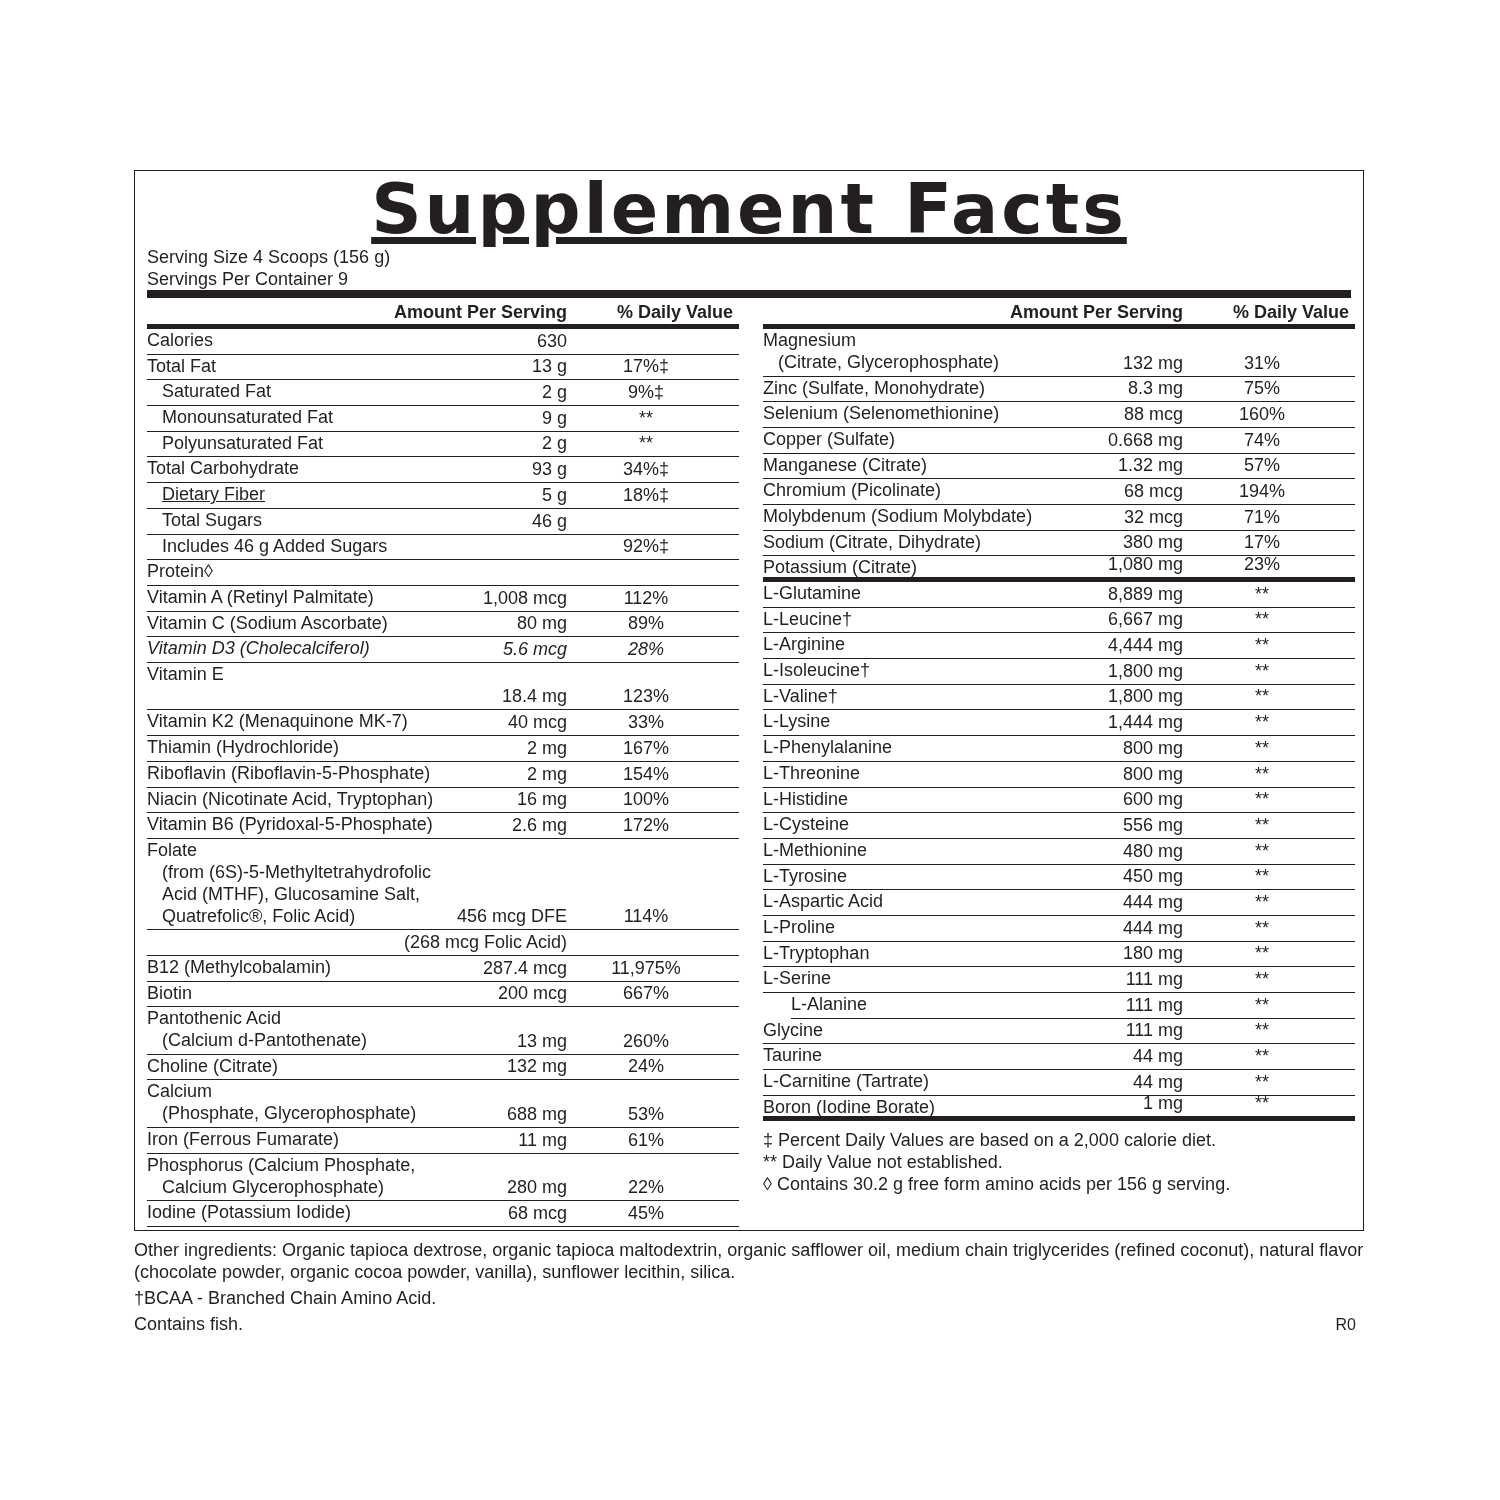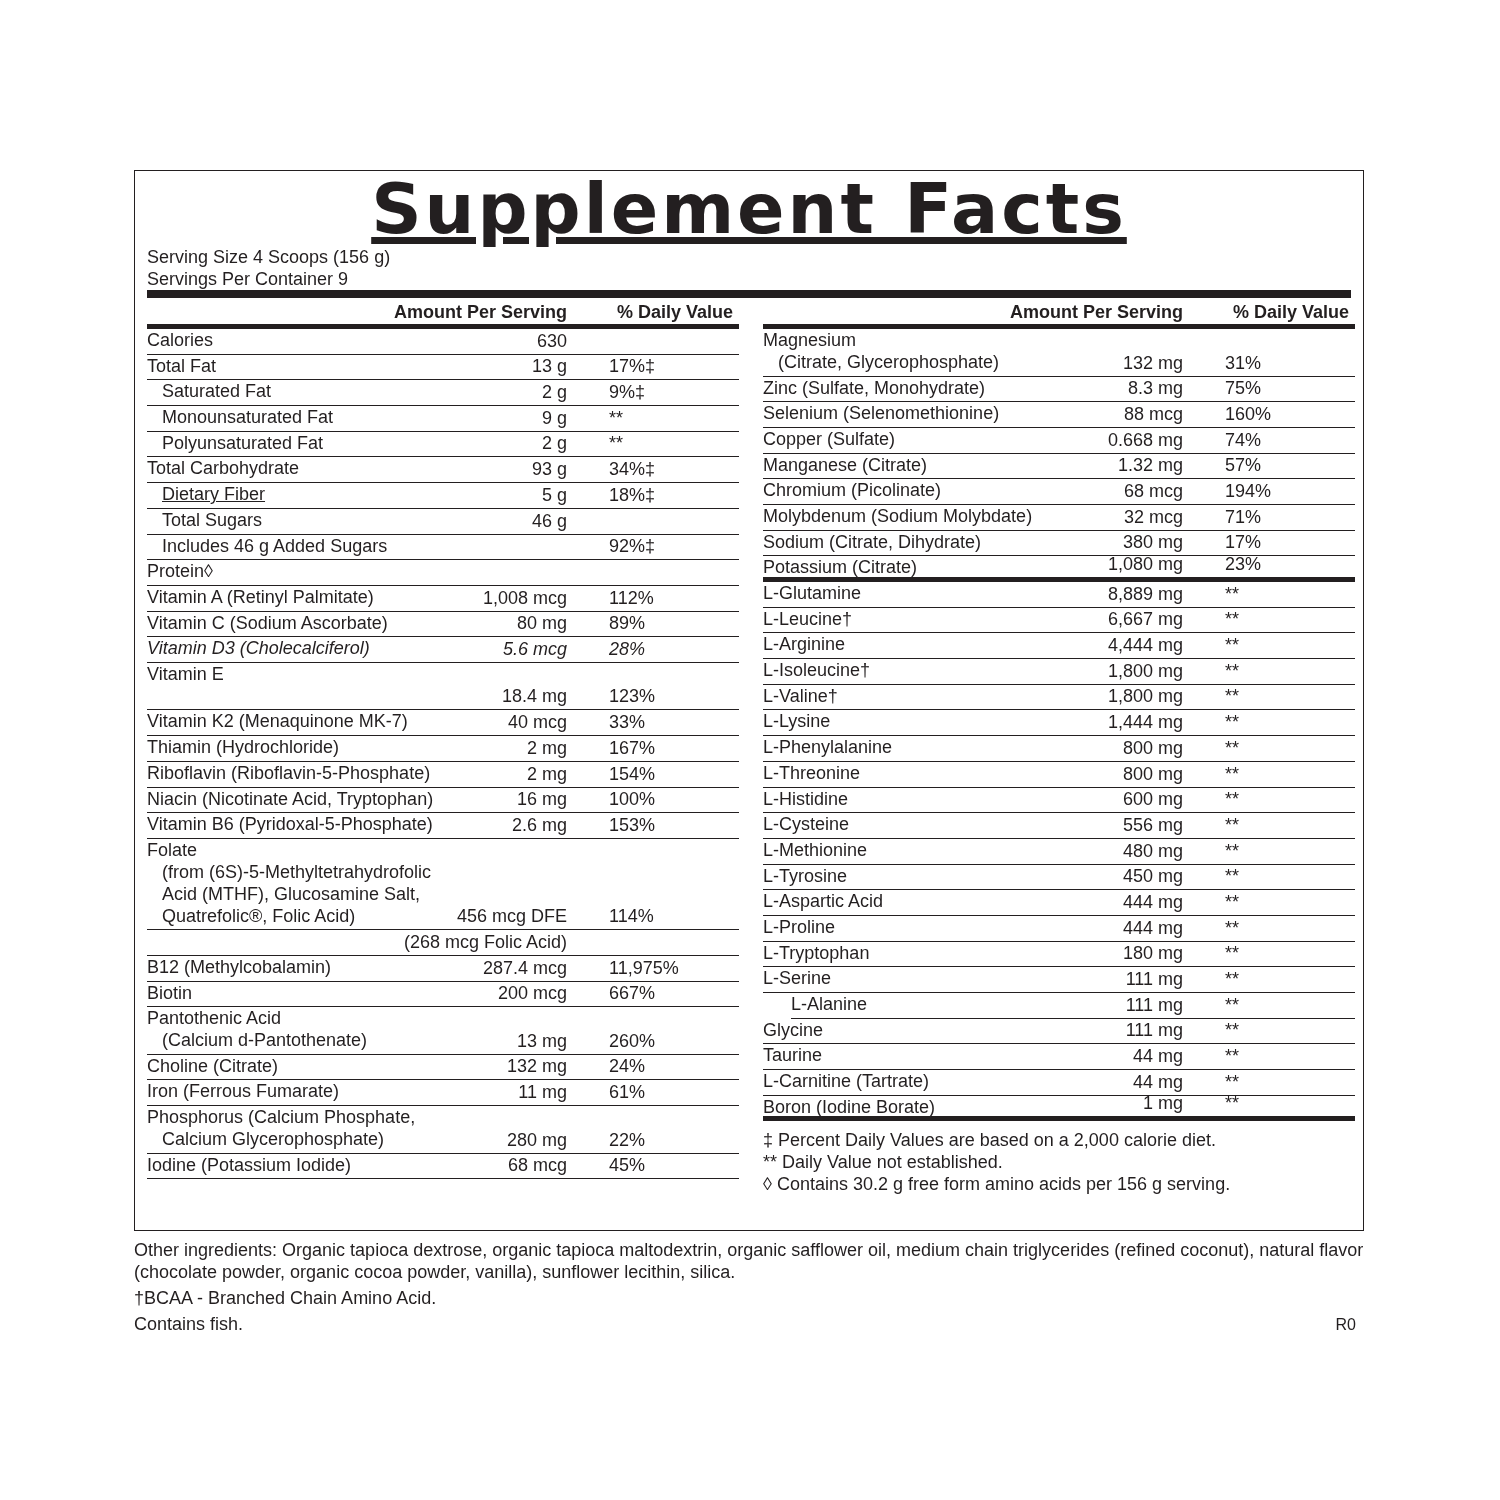--- a/index.html
+++ b/index.html
@@ -11,21 +11,21 @@
   .col{position:absolute;top:127px;width:592px;font-size:18px;}
   .col.left{left:12px;}
   .col.right{left:628px;}
   .hdr{height:26px;border-bottom:5px solid #231f20;position:relative;font-weight:bold;}
   .hdr .a{position:absolute;right:172px;top:4px;}
   .hdr .d{position:absolute;right:6px;top:4px;}
   .row{position:relative;border-bottom:1.5px solid #231f20;box-sizing:border-box;}
   .row .n{padding-left:0;line-height:22px;}
   .row.ind .n{padding-left:15px;}
   .row .v{position:absolute;right:172px;bottom:2px;line-height:22px;}
-  .row .p{position:absolute;right:40px;bottom:2px;line-height:22px;text-align:left;width:90px;}
+  .row .p{position:absolute;right:48px;bottom:2px;line-height:22px;text-align:center;width:90px;}
   .row .sub{padding-left:15px;line-height:22px;}
   .row.thickb{border-bottom:5px solid #231f20;}
   .foot{position:absolute;left:628px;top:958px;font-size:18px;line-height:22px;}
   .other{position:absolute;left:134px;top:1239px;width:1240px;font-size:18px;line-height:22px;}
   .r0{position:absolute;right:144px;top:1316px;font-size:16px;}
 </style>
 </head>
 <body>
 
 <div class="panel">
@@ -127,21 +127,21 @@
         <span class="p">154%</span>
       </div>
       <div class="row" style="height: 25.7px;">
         <div class="n">Niacin (Nicotinate Acid, Tryptophan)</div>
         <span class="v">16 mg</span>
         <span class="p">100%</span>
       </div>
       <div class="row" style="height: 25.7px;">
         <div class="n">Vitamin B6 (Pyridoxal-5-Phosphate)</div>
         <span class="v">2.6 mg</span>
-        <span class="p">153%</span>
+        <span class="p">172%</span>
       </div>
       <div class="row" style="height: 91.235px;">
         <div class="n">Folate</div>
         <div class="sub">(from (6S)-5-Methyltetrahydrofolic</div>
         <div class="sub">Acid (MTHF), Glucosamine Salt,</div>
         <div class="sub">Quatrefolic®, Folic Acid)</div>
         <span class="v">456 mcg DFE</span>
         <span class="p">114%</span>
       </div>
       <div class="row" style="height: 25.7px;">
@@ -162,20 +162,26 @@
       <div class="row" style="height: 47.545px;">
         <div class="n">Pantothenic Acid</div>
         <div class="sub">(Calcium d-Pantothenate)</div>
         <span class="v">13 mg</span>
         <span class="p">260%</span>
       </div>
       <div class="row" style="height: 25.7px;">
         <div class="n">Choline (Citrate)</div>
         <span class="v">132 mg</span>
         <span class="p">24%</span>
+      </div>
+      <div class="row" style="height: 47.545px;">
+        <div class="n">Calcium</div>
+        <div class="sub">(Phosphate, Glycerophosphate)</div>
+        <span class="v">688 mg</span>
+        <span class="p">53%</span>
       </div>
       <div class="row" style="height: 25.7px;">
         <div class="n">Iron (Ferrous Fumarate)</div>
         <span class="v">11 mg</span>
         <span class="p">61%</span>
       </div>
       <div class="row" style="height: 47.545px;">
         <div class="n">Phosphorus (Calcium Phosphate,</div>
         <div class="sub">Calcium Glycerophosphate)</div>
         <span class="v">280 mg</span>

